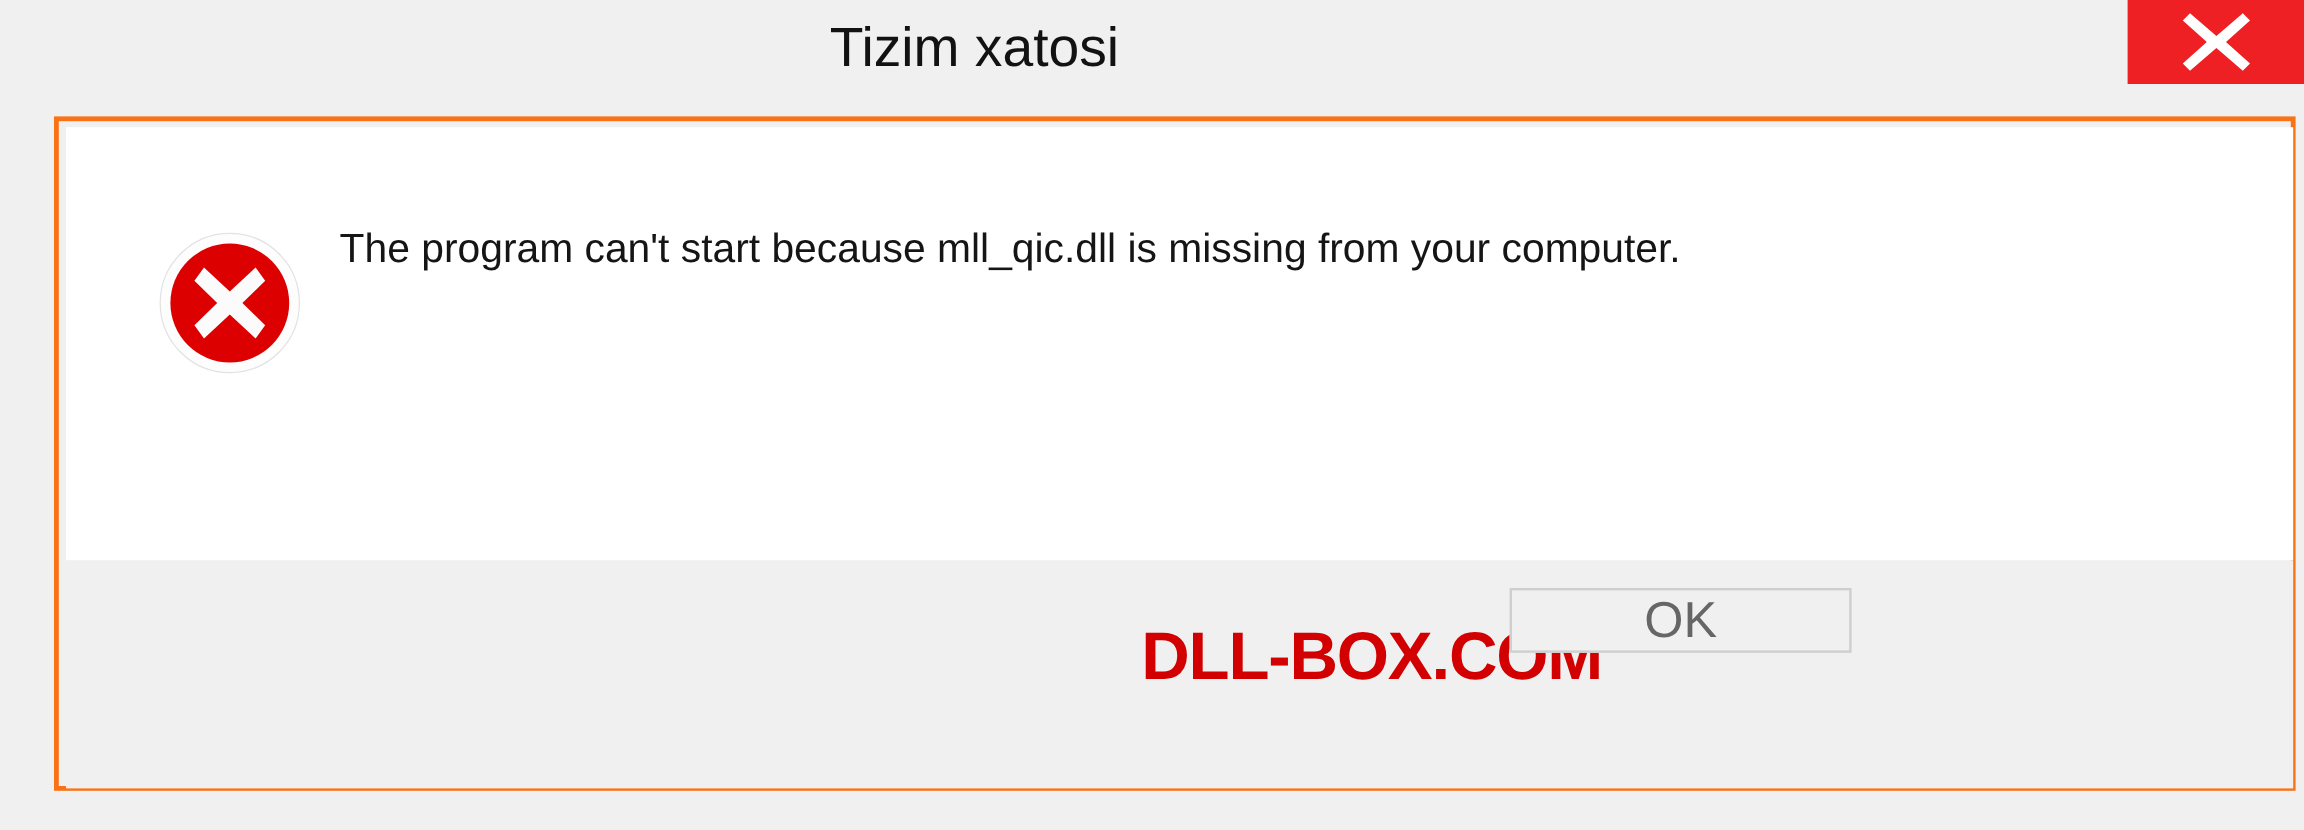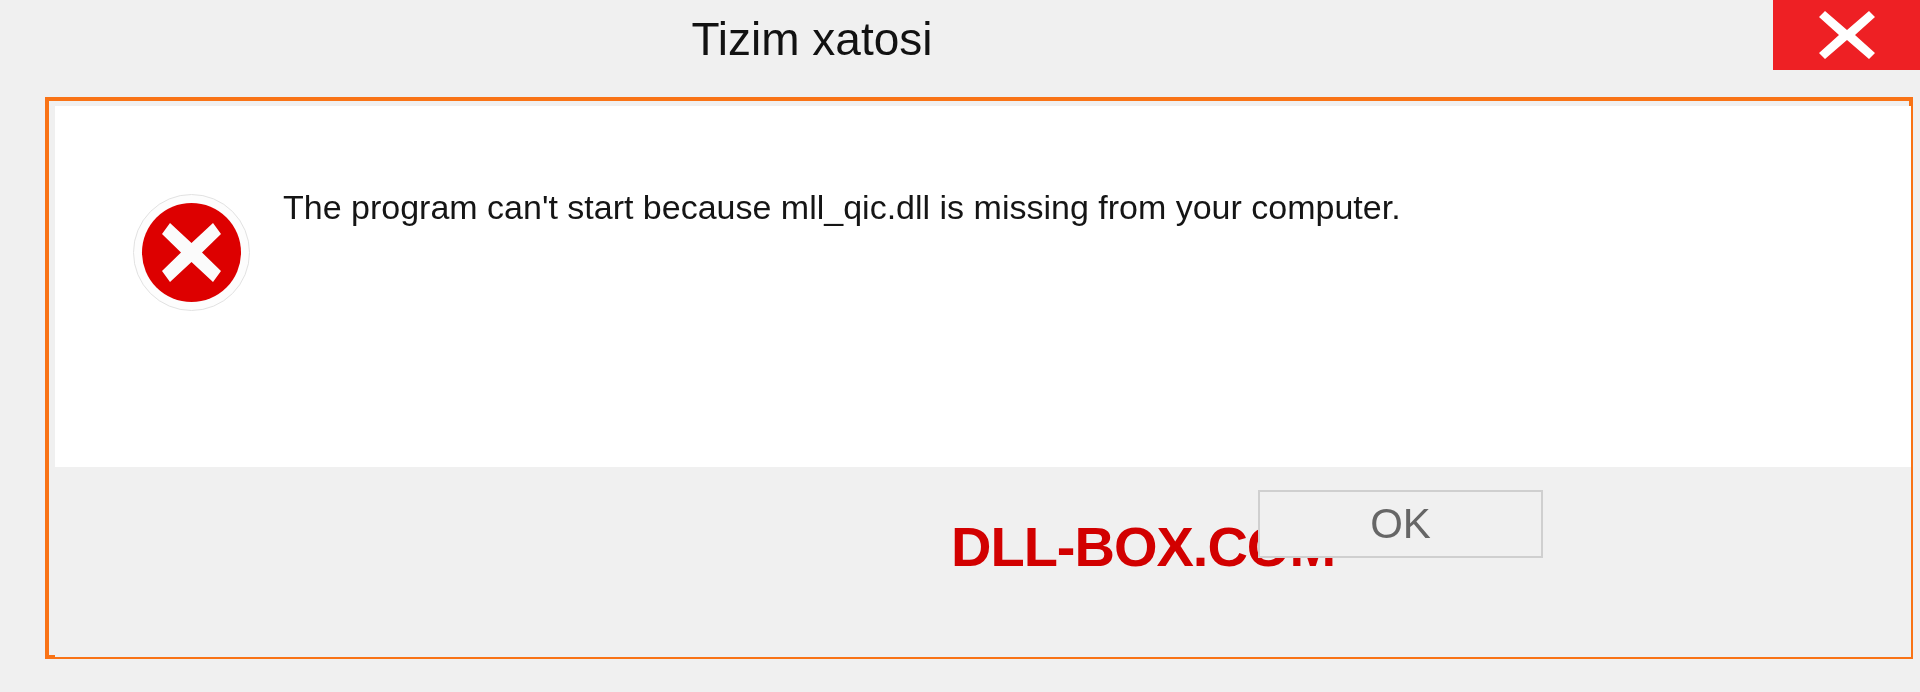--- a/index.html
+++ b/index.html
@@ -155,21 +155,21 @@
     color: #d20000;
     letter-spacing: -1px;
     white-space: nowrap;
   }
 
   .ok-button {
     position: absolute;
     left: 1203px;
     top: 23px;
     width: 285px;
-    height: 68px;
+    height: 54px;
     background: #f0f0f0;
     border: 2px solid #cfcfcf;
     box-sizing: border-box;
     display: flex;
     align-items: center;
     justify-content: center;
     cursor: pointer;
   }
   .ok-button-label {
     font-size: 42px;

